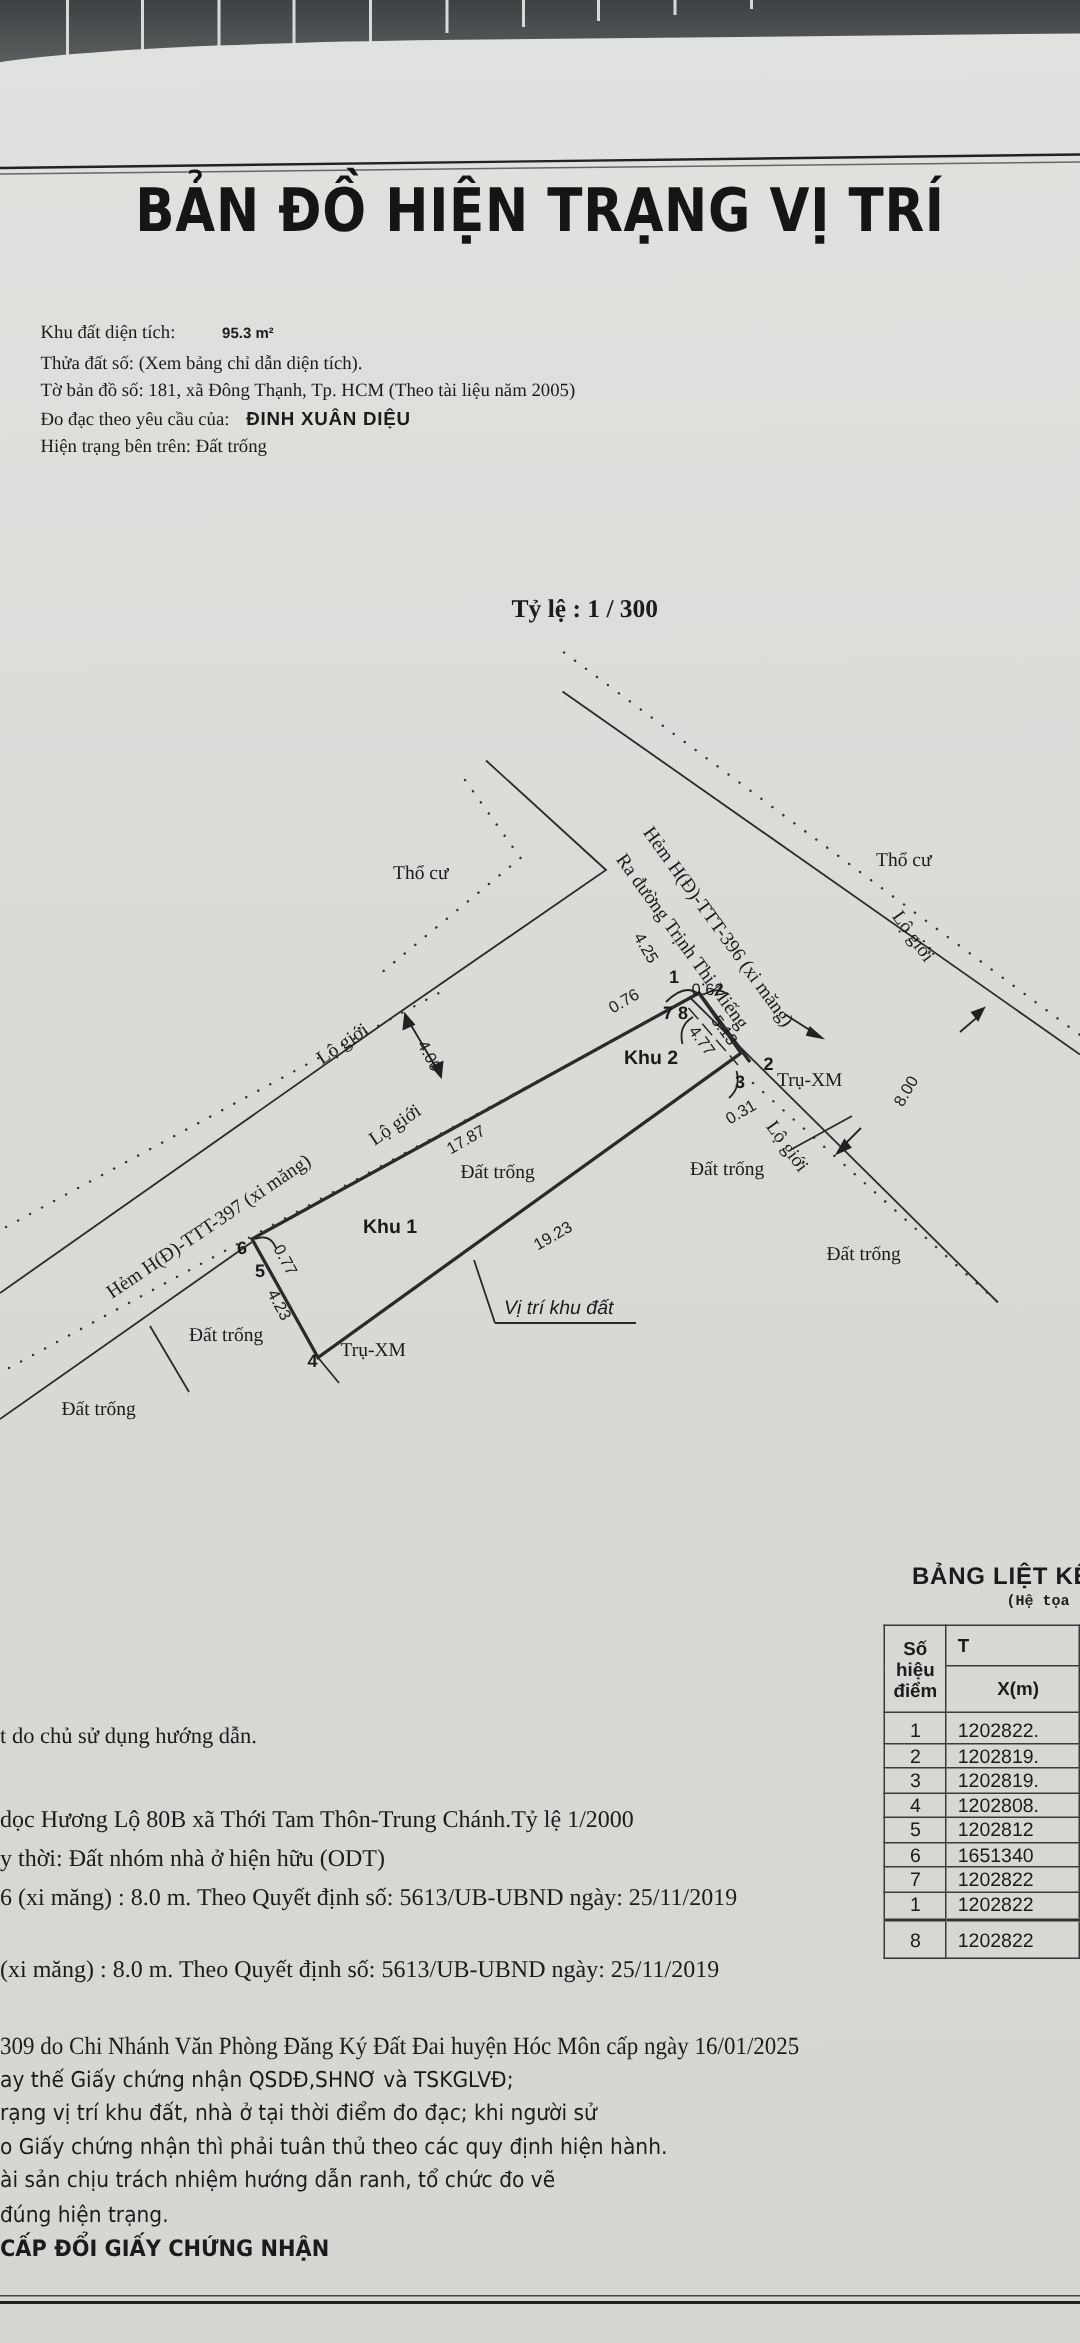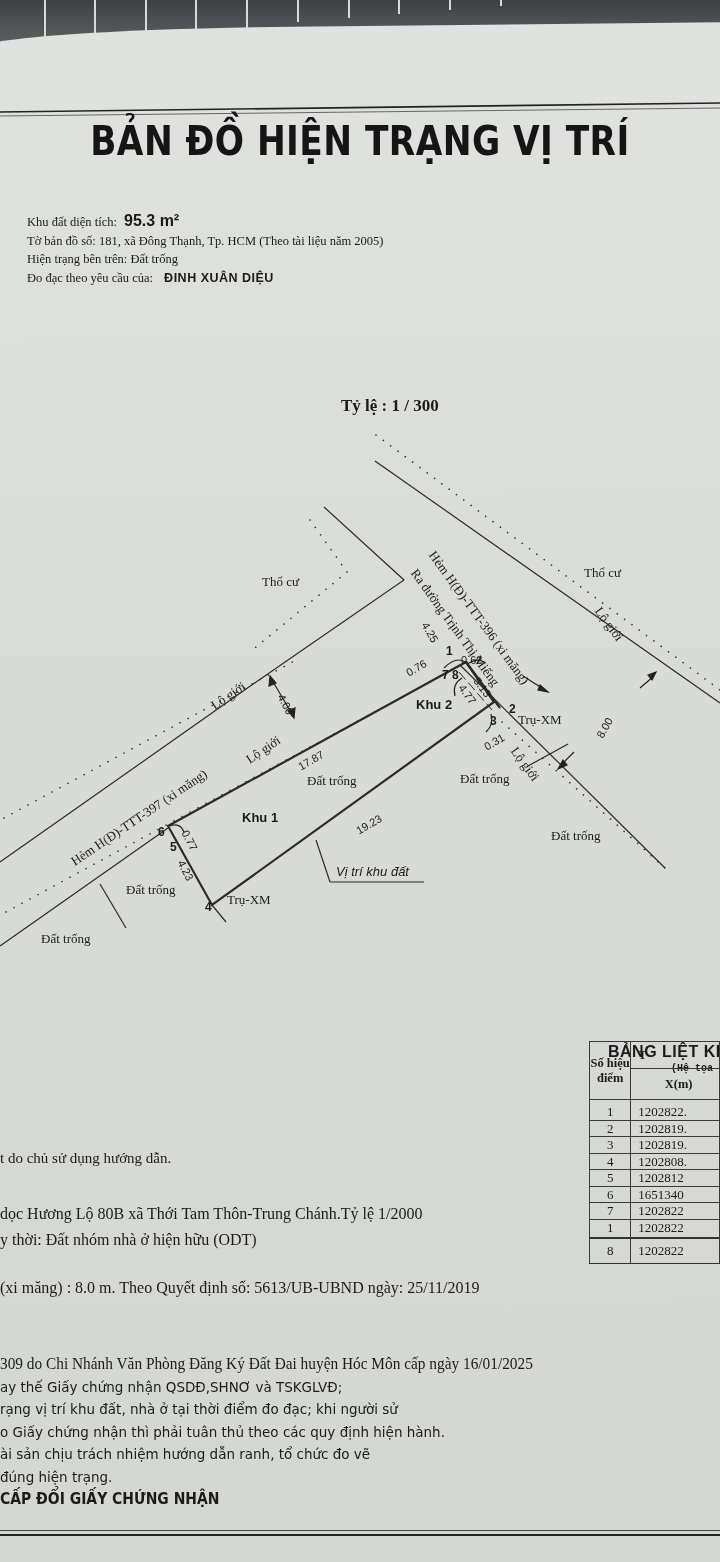--- a/index.html
+++ b/index.html
@@ -23,33 +23,33 @@
   }
   .rule-top { position: absolute; left: 0; width: 720px; }
   .title {
     position: absolute; left: 0; top: 118px; width: 720px; text-align: center;
     font-family: "DejaVu Sans", sans-serif; font-weight: bold;
     font-size: 40px; letter-spacing: 0.5px; transform: scaleX(0.86);
     color: #151515;
   }
   .info { position: absolute; left: 27px; top: 212px; font-size: 12.5px; line-height: 18.6px; }
   .info .row { white-space: nowrap; }
-  .info .val-bold { font-family: "Liberation Sans", sans-serif; font-weight: bold; font-size: 16px; margin-left: 4px; }
+  .info .val-bold { font-family: "Liberation Sans", sans-serif; font-weight: bold; font-size: 10px; margin-left: 28px; }
   .info .owner { font-family: "Liberation Sans", sans-serif; font-weight: bold; font-size: 12.5px; margin-left: 8px; letter-spacing: 0.5px; }
   .scale { position: absolute; left: 341px; top: 396px; font-weight: bold; font-size: 17px; }
   svg.map { position: absolute; left: 0; top: 380px; }
   .lbl { position: absolute; white-space: nowrap; font-size: 13px; }
   .lbl.sans { font-family: "Liberation Sans", sans-serif; }
   .lbl.b { font-weight: bold; }
   .rot { transform-origin: 0 0; }
   .table-title { position: absolute; left: 608px; top: 1043px; font-family: "Liberation Sans", sans-serif; font-weight: bold; font-size: 16px; letter-spacing: 0.5px; white-space: nowrap; }
   .table-sub { position: absolute; left: 671px; top: 1063px; font-family: Liberation Mono, monospace; font-weight: bold; font-size: 10px; white-space: nowrap; }
   table.coords {
-    position: absolute; left: 589px; top: 1041px; border-collapse: collapse;
-    font-family: Liberation Serif, serif; font-size: 13px;
+    position: absolute; left: 589px; top: 1083px; border-collapse: collapse;
+    font-family: Liberation Sans, sans-serif; font-size: 13px;
   }
   table.coords td, table.coords th { border: 1.5px solid #3a3a3a; padding: 0; }
   table.coords th { font-weight: bold; font-size: 12.5px; height: 30px; }
   .c-idx { width: 66px; text-align: center; }
   .c-x { width: 140px; text-align: left; padding-left: 7px !important; }
   .body-rows td { border-top: none; border-bottom: none; height: 15.5px; line-height: 15.5px; }
   .foot-row td { height: 24px; border-top: 2px solid #333 !important; }
   .notes { position: absolute; left: 0; top: 1105px; font-size: 16px; line-height: 26px; white-space: nowrap; margin-top: 40px; }
   .notes2 { position: absolute; left: 0; top: 1353px; font-family: "DejaVu Sans", sans-serif; font-size: 14.5px; line-height: 22.5px; white-space: nowrap; transform: scaleX(0.93); transform-origin: 0 0; }
   .notes2 .first { font-family: "Liberation Serif", serif; font-size: 16.5px; }
@@ -79,28 +79,29 @@
   <line x1="0" y1="16" x2="720" y2="8" stroke="#666" stroke-width="1"></line>
 </svg>
 
 <div class="title">BẢN ĐỒ HIỆN TRẠNG VỊ TRÍ</div>
 
 <div class="info">
   <div class="row">
     <span>Khu đất diện tích:</span>
     <span class="val-bold">95.3 m²</span>
   </div>
+  <div class="row">Thửa đất số: (Xem bảng chỉ dẫn diện tích).</div>
   <div class="row">Tờ bản đồ số: 181, xã Đông Thạnh, Tp. HCM (Theo tài liệu năm 2005)</div>
+  <div class="row">
+    <span>Đo đạc theo yêu cầu của:</span>
+    <span class="owner">ĐINH XUÂN DIỆU</span>
+  </div>
   <div class="row">
     <span>Hiện trạng bên trên:</span>
     <span>Đất trống</span>
-  </div>
-  <div class="row">
-    <span>Đo đạc theo yêu cầu của:</span>
-    <span class="owner">ĐINH XUÂN DIỆU</span>
   </div>
 </div>
 
 <div class="scale">Tỷ lệ : 1 / 300</div>
 
 <svg class="map" width="720" height="600" viewBox="0 380 720 600">
   <g stroke="#2a2a2a" fill="none">
 
     <line x1="375" y1="461" x2="720" y2="703" stroke-width="1.2"></line>
 
@@ -246,20 +247,21 @@
     <td class="c-x" style="border-bottom:1.5px solid #333">1202822</td>
   </tr>
 </tbody>
   </table>
 
 <div class="notes">
   <div style="font-size:15px">t do chủ sử dụng hướng dẫn.</div>
   <div style="height:30px"></div>
   <div>dọc Hương Lộ 80B xã Thới Tam Thôn-Trung Chánh.Tỷ lệ 1/2000</div>
   <div>y thời: Đất nhóm nhà ở hiện hữu (ODT)</div>
+  <div>6 (xi măng) : 8.0 m. Theo Quyết định số: 5613/UB-UBND ngày: 25/11/2019</div>
   <div style="height:22px"></div>
   <div>(xi măng) : 8.0 m. Theo Quyết định số: 5613/UB-UBND ngày: 25/11/2019</div>
 </div>
 
 <div class="notes2">
   <div class="first">309 do Chi Nhánh Văn Phòng Đăng Ký Đất Đai huyện Hóc Môn cấp ngày 16/01/2025</div>
   <div>ay thế Giấy chứng nhận QSDĐ,SHNƠ và TSKGLVĐ;</div>
   <div>rạng vị trí khu đất, nhà ở tại thời điểm đo đạc; khi người sử</div>
   <div>o Giấy chứng nhận thì phải tuân thủ theo các quy định hiện hành.</div>
   <div>ài sản chịu trách nhiệm hướng dẫn ranh, tổ chức đo vẽ</div>

